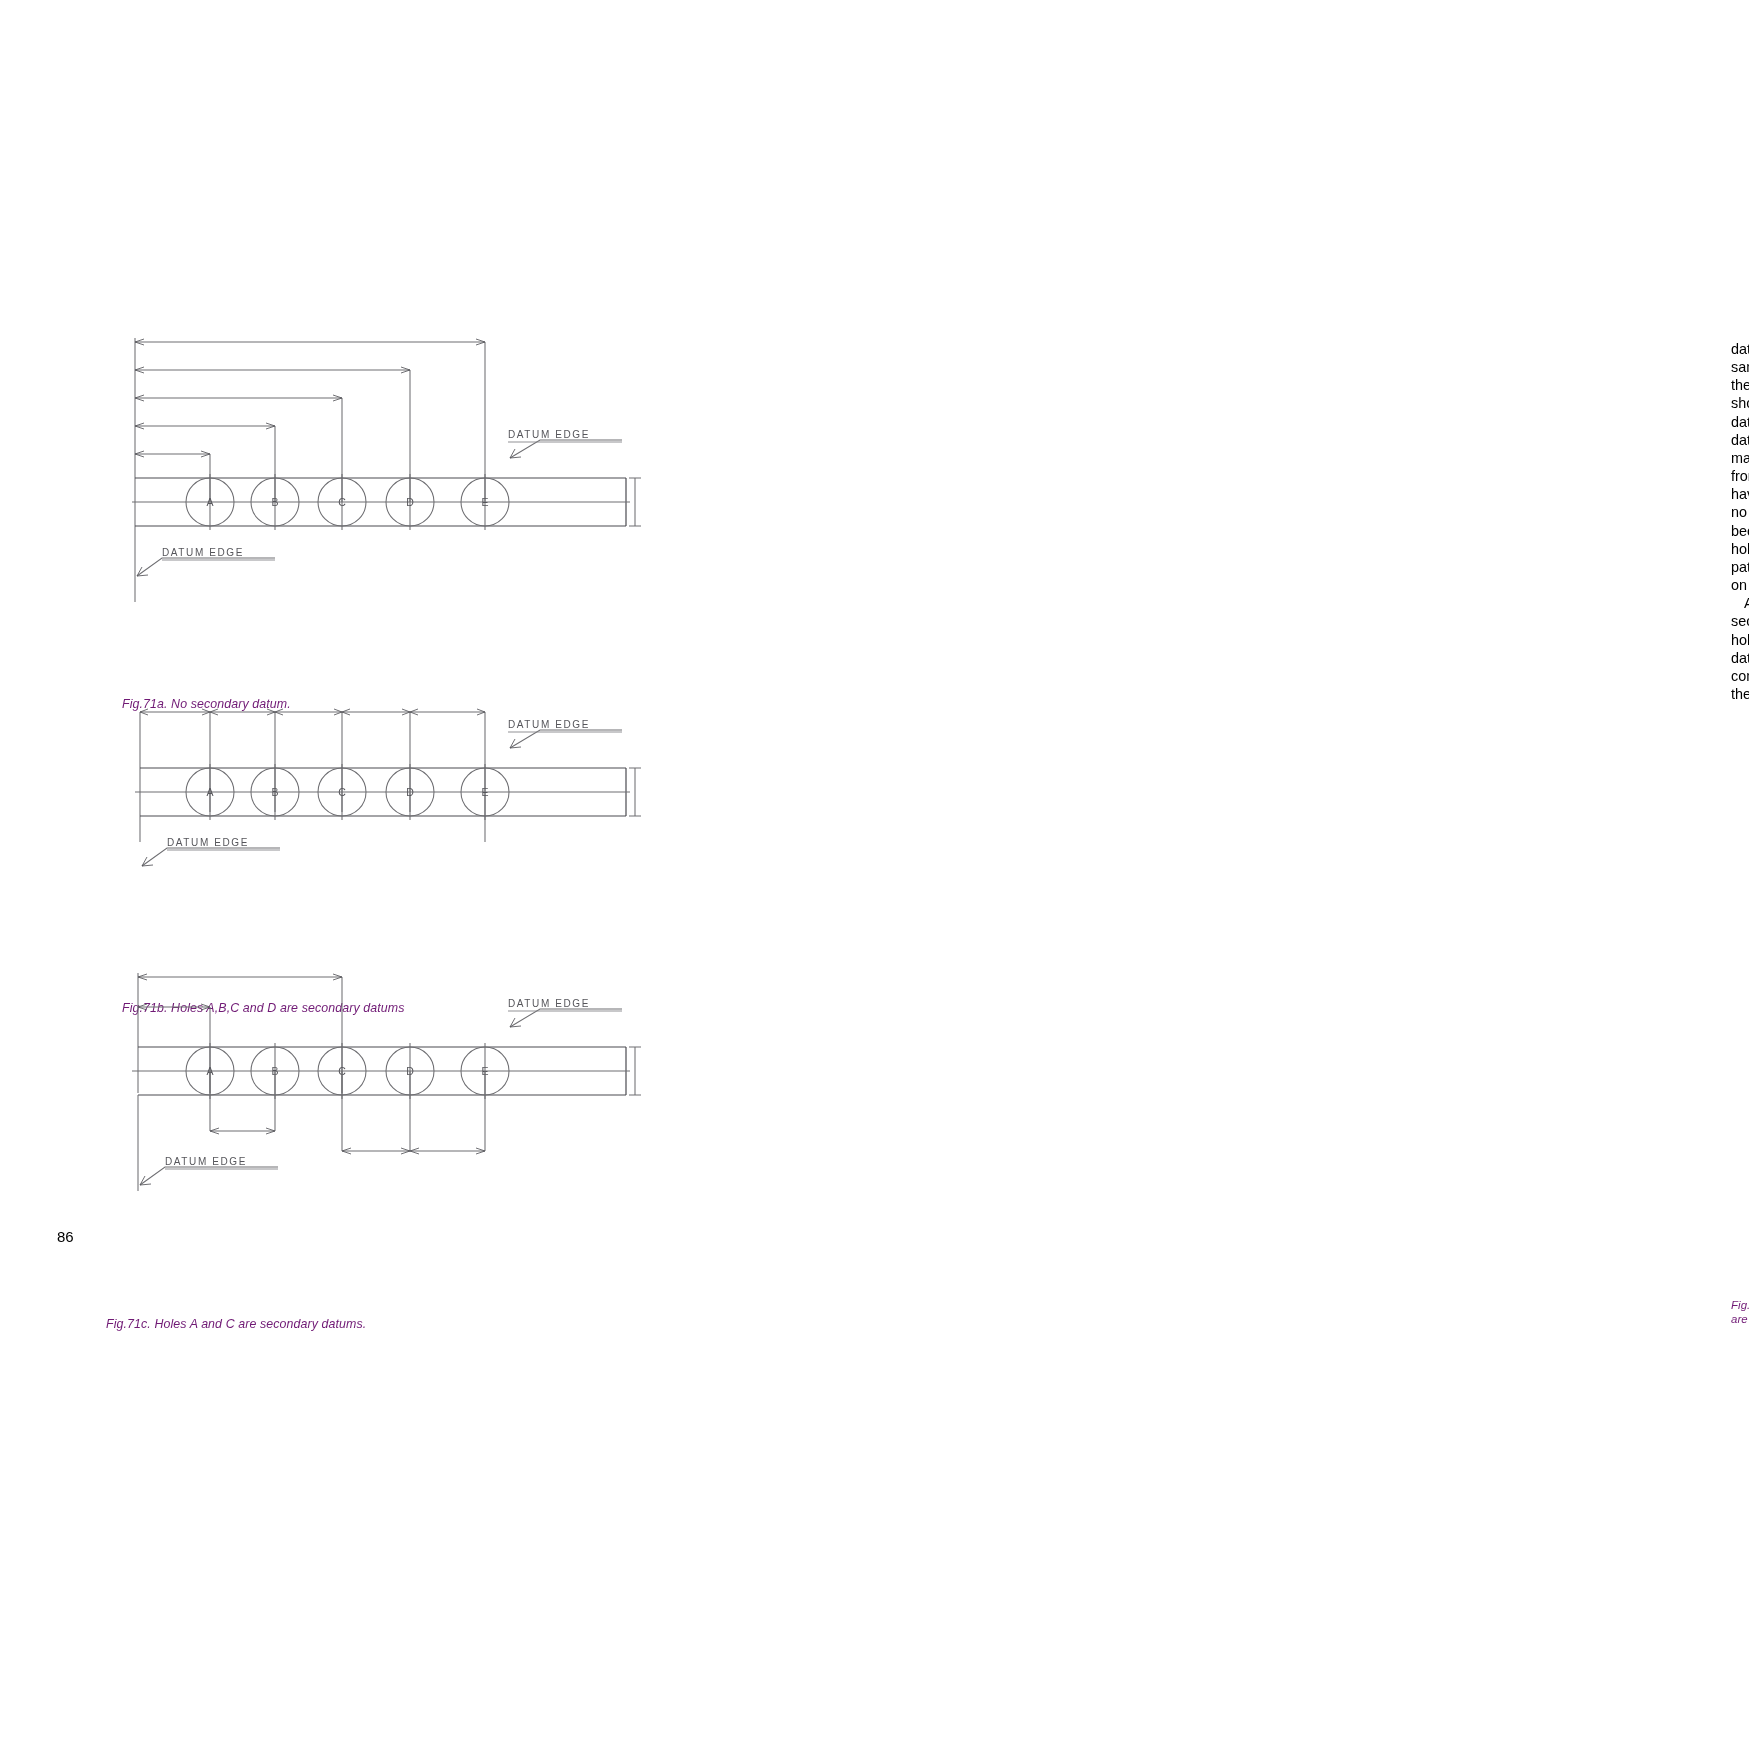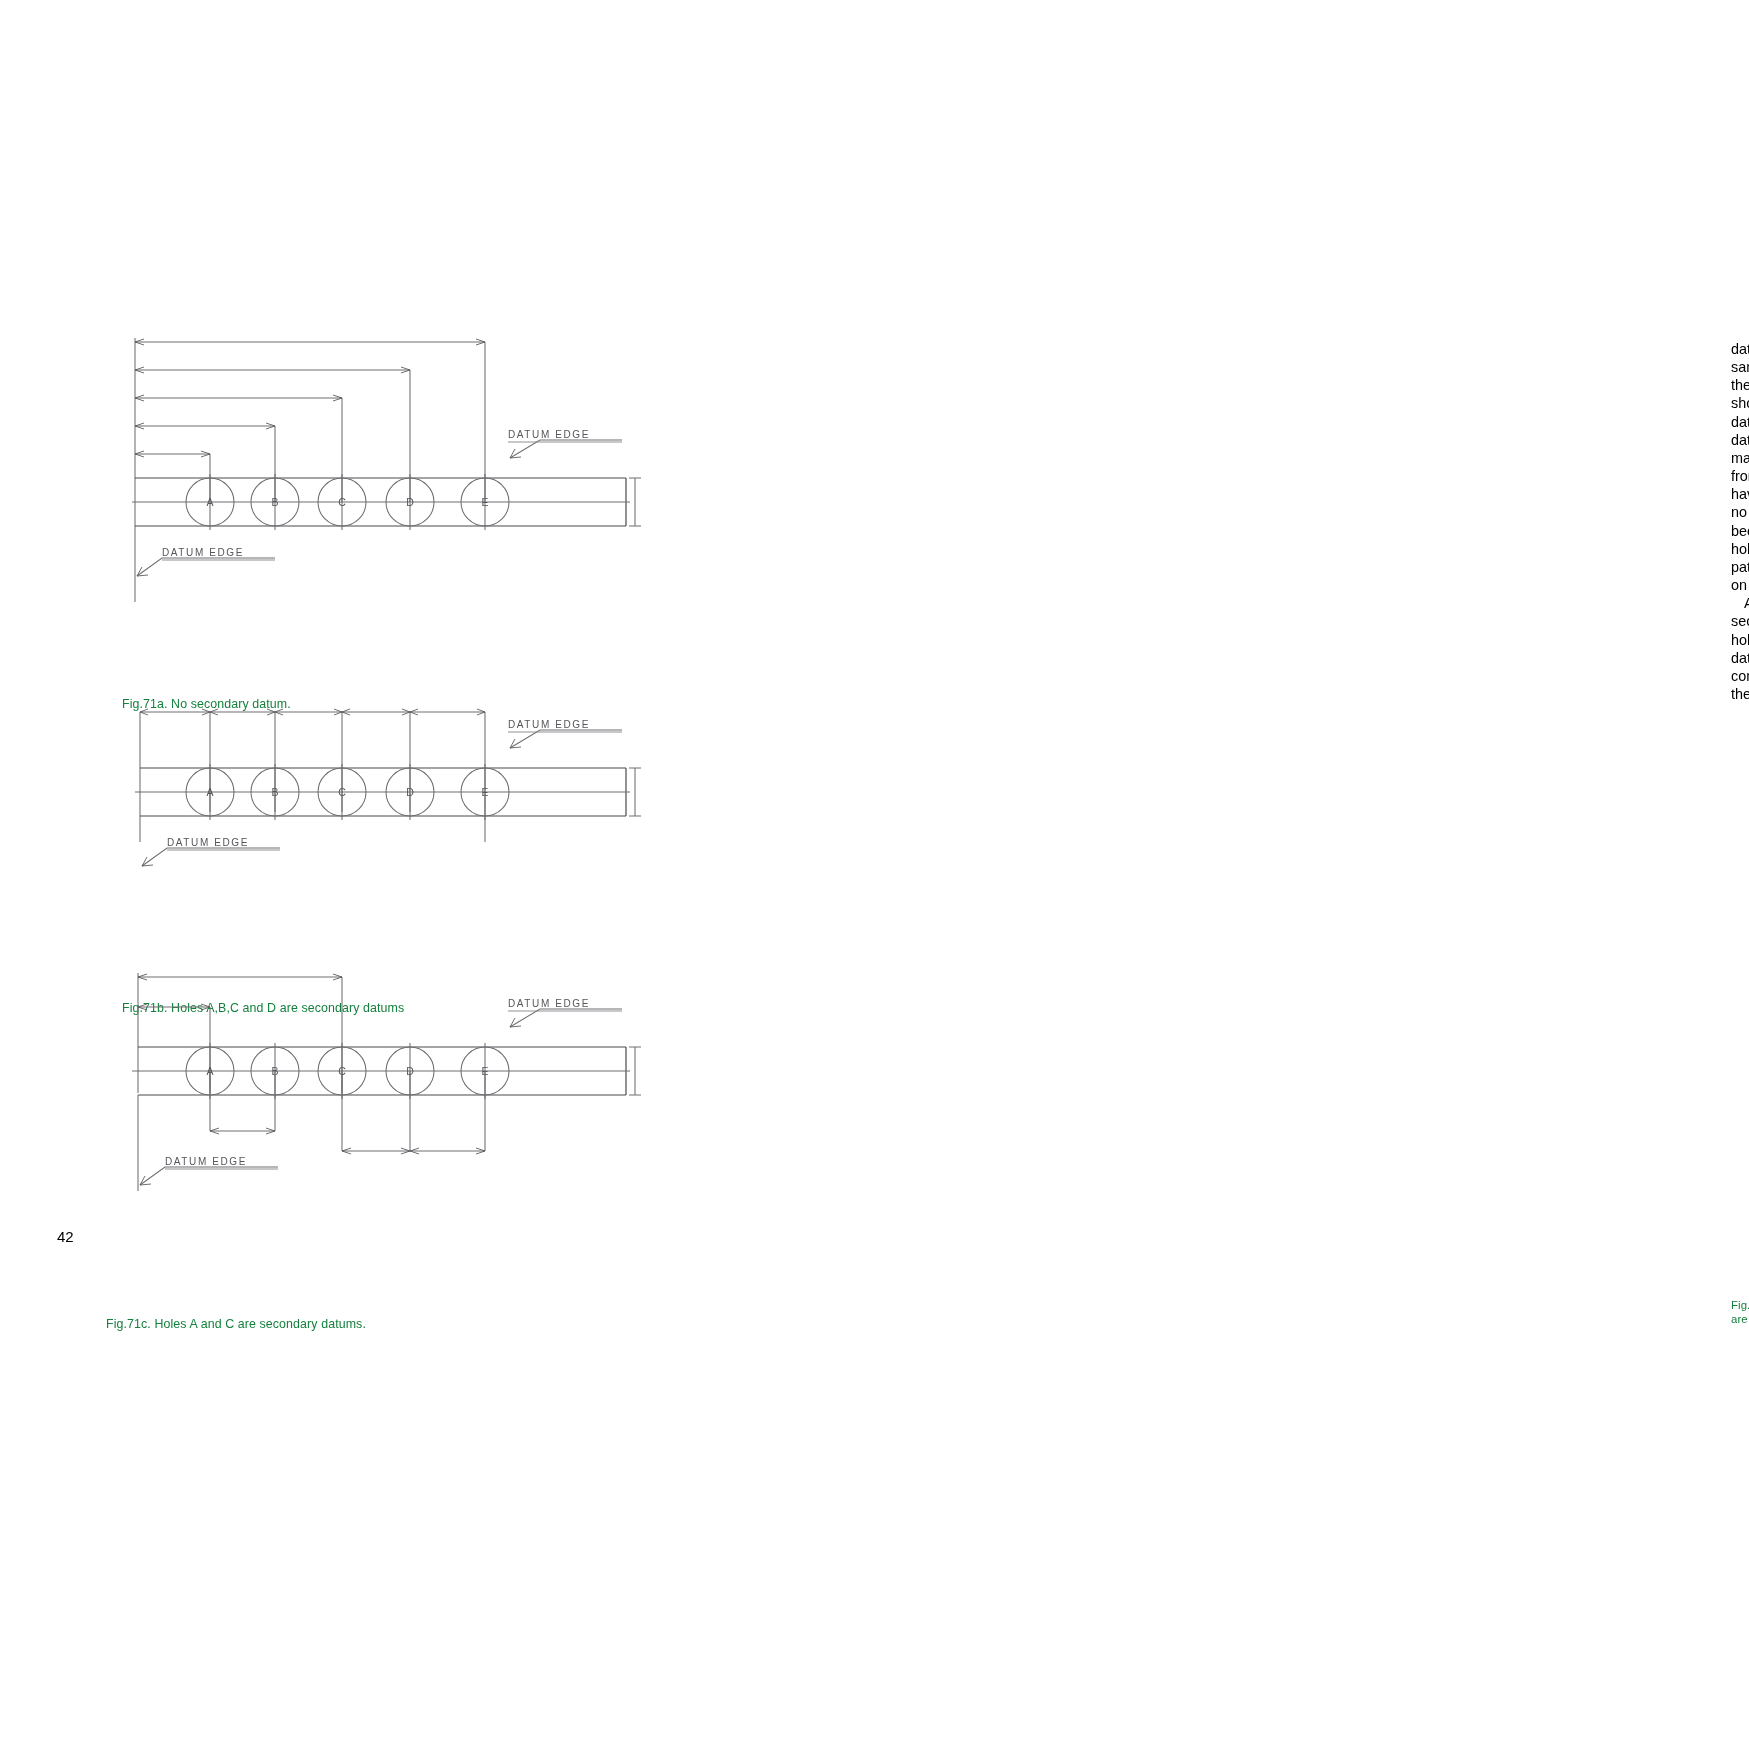--- a/index.html
+++ b/index.html
@@ -17,22 +17,22 @@
   .col p{margin:0;}
   .col p.indent{text-indent:13px;}
 
   #col-a{left:857px;top:340px;width:322px;}
 
   
   .pageno{position:absolute;font-size:15px;color:#000;}
   #pn-left{left:57px;top:1228px;}
 
   
-  .caption{position:absolute;font-size:12.4px;
-           color:#15803d;letter-spacing:.1px;line-height:15px;}
+  .caption{position:absolute;font-style:italic;font-size:12.4px;
+           color:#701a75;letter-spacing:.1px;line-height:15px;}
   #cap-71a{left:122px;top:697px;}
   #cap-71b{left:122px;top:1001px;}
   #cap-71c{left:106px;top:1317px;}
   #cap-72{left:857px;top:1299px;width:666px;font-size:11.4px;line-height:13.5px;}
 
   
   .fig{position:absolute;}
   #fig71a{left:110px;top:330px;width:640px;height:330px;}
   #fig71b{left:110px;top:690px;width:640px;height:280px;}
   #fig71c{left:110px;top:955px;width:640px;height:330px;}
@@ -273,21 +273,21 @@
           <path d="M30 230 l11 -1 M30 230 l5 -9"></path>
         </g>
       <text class="hl" x="55" y="210">DATUM EDGE</text>
       <path class="thin" d="M55 214 H168"></path>
 
       <path class="ln" d="M28 140 V236"></path>
     </svg>
   </div>
   <div class="caption" id="cap-71c">Fig.71c. Holes A and C are secondary datums.</div>
 
-  <div class="pageno" id="pn-left">42</div>
+  <div class="pageno" id="pn-left">86</div>
 </div>
 
 <div class="page page-right">
 
   <div class="col" id="col-a">
     <p>datum. Fig.71c shows what appears to be the same pattern of five holes as shown before but the method of dimensioning is different. It now shows that hole ‘A’ is positioned from the main datum but that hole ‘A’ has now become the datum for hole ‘B’. Hole ‘C’ is positioned from the main datum but holes ‘D’ and ‘E’ are positioned from hole ‘C’. In other words, holes ‘A’ and ‘C’ have become secondary datums. The five holes no longer form one pattern, they have in fact become two distinct patterns, one pattern being holes ‘A’ and ‘B’ centered on ‘A’, and the other pattern being three holes, ‘C’, ‘D’ and ‘E’ centered on hole ‘C’.</p>
     <p class="indent">Another illustration of the establishment of a secondary datum is shown in fig.72. Here we have hole ‘A’ positioned from the horizontal and vertical datums which are the main datums of the component. The four holes ‘B’ are positioned from the actu-</p>
   </div>
 
   <div class="fig" id="fig72">

